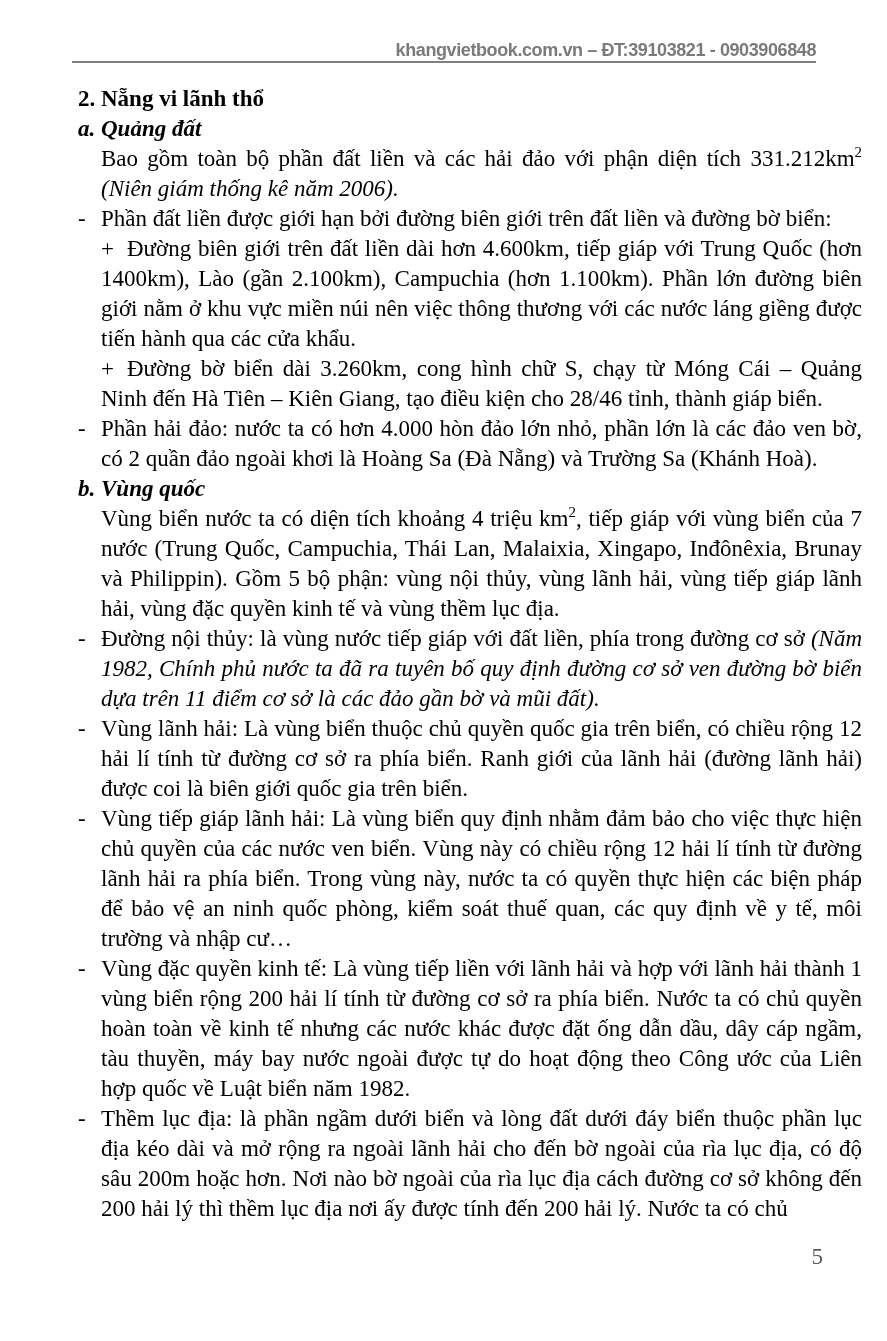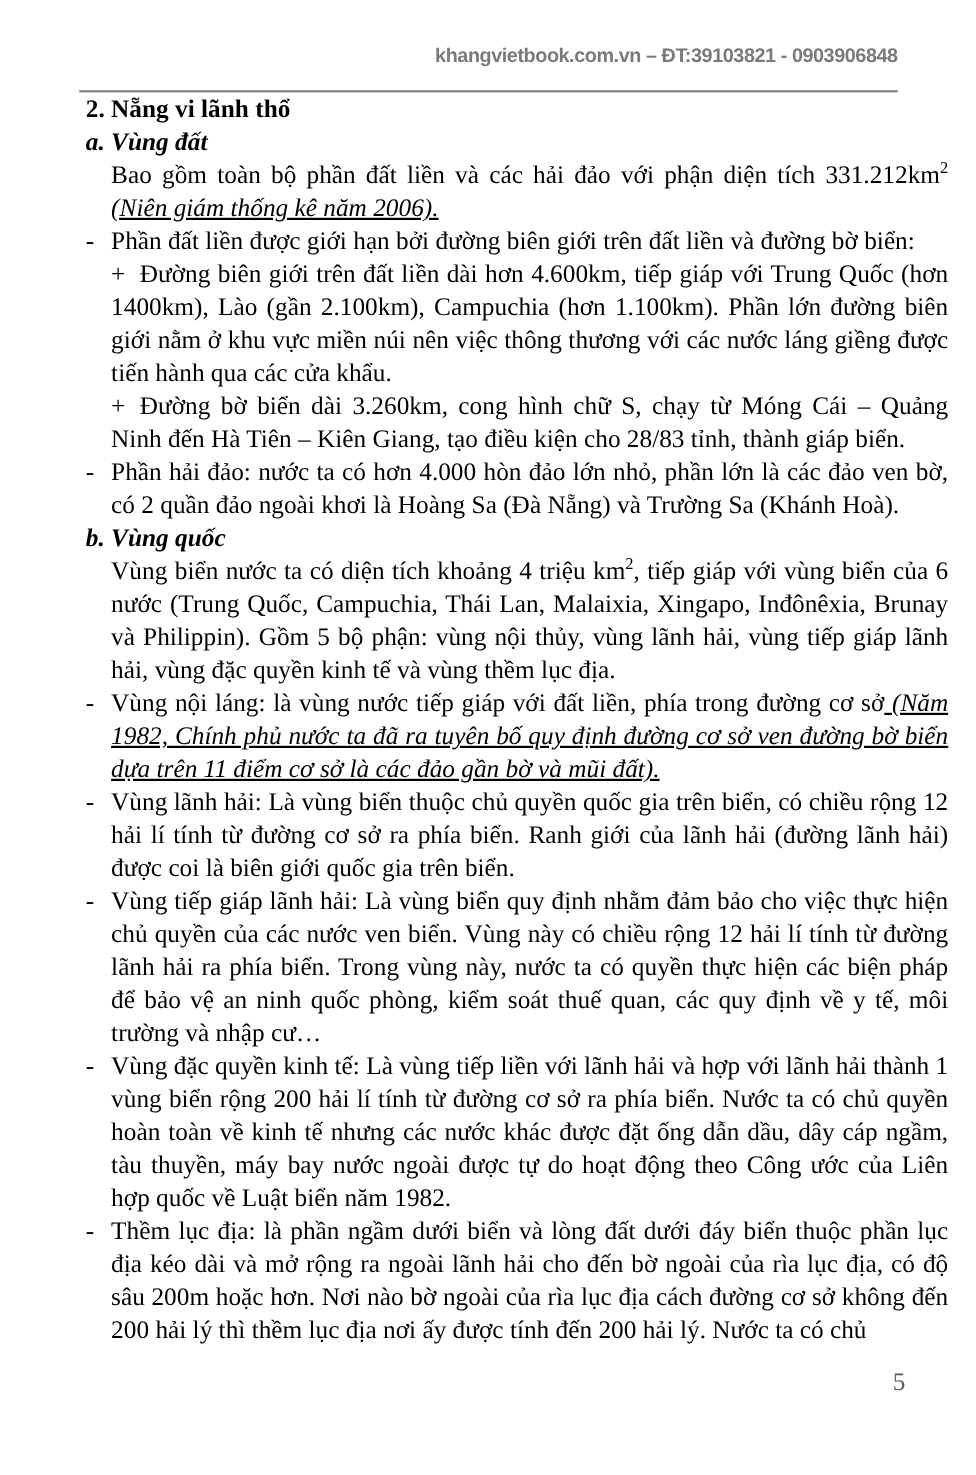--- a/index.html
+++ b/index.html
@@ -17,21 +17,21 @@
     position: absolute;
     top: 40px;
     left: 72px;
     width: 744px;
     text-align: right;
     font-family: "Liberation Sans", sans-serif;
     font-weight: bold;
     font-size: 18px;
     letter-spacing: -0.4px;
     color: #7a7a7a;
-    padding-bottom: 21px;
+    padding-bottom: 0;
     border-bottom: 2px solid #808080;
   }
   
   .body {
     position: absolute;
     top: 84px;
     left: 78px;
     width: 784px;
     font-size: 23px;
     line-height: 30px;
@@ -40,21 +40,21 @@
   .item { position: relative; padding-left: 23px; }
   .item > .marker {
     position: absolute;
     left: 0;
     top: 0;
     width: 23px;
     text-align: left;
   }
   .bold { font-weight: bold; }
   .bi { font-weight: bold; font-style: italic; }
-  .italic { font-style: italic; text-decoration: underline; }
+  .italic { font-style: italic; }
   .plus { margin-right: 13px; }
   sup { font-size: 0.65em; line-height: 0; }
   .page-number {
     position: absolute;
     top: 1244px;
     right: 64px;
     font-size: 23px;
     color: #595959;
   }
 </style>
@@ -70,57 +70,57 @@
   <div class="body">
 
     <div class="item">
       <span class="marker bold">2.</span>
       <span class="bold">Nẵng vi lãnh thổ</span>
     </div>
 
 
     <div class="item">
       <span class="marker bi">a.</span>
-      <span class="bi">Vùng đất</span>
+      <span class="bi">Quảng đất</span>
     </div>
 
     <div class="item">
       <span>Bao gồm toàn bộ phần đất liền và các hải đảo với phận diện tích 331.212km</span><sup>2</sup><span class="italic"> (Niên giám thống kê năm 2006).</span>
     </div>
 
     <div class="item">
       <span class="marker">-</span>
       <span>Phần đất liền được giới hạn bởi đường biên giới trên đất liền và đường bờ biển:</span>
     </div>
 
     <div class="item">
       <span class="plus">+</span><span>Đường biên giới trên đất liền dài hơn 4.600km, tiếp giáp với Trung Quốc (hơn 1400km), Lào (gần 2.100km), Campuchia (hơn 1.100km). Phần lớn đường biên giới nằm ở khu vực miền núi nên việc thông thương với các nước láng giềng được tiến hành qua các cửa khẩu.</span>
     </div>
 
     <div class="item">
-      <span class="plus">+</span><span>Đường bờ biển dài 3.260km, cong hình chữ S, chạy từ Móng Cái – Quảng Ninh đến Hà Tiên – Kiên Giang, tạo điều kiện cho 28/83 tỉnh, thành giáp biển.</span>
+      <span class="plus">+</span><span>Đường bờ biển dài 3.260km, cong hình chữ S, chạy từ Móng Cái – Quảng Ninh đến Hà Tiên – Kiên Giang, tạo điều kiện cho 28/46 tỉnh, thành giáp biển.</span>
     </div>
 
     <div class="item">
       <span class="marker">-</span>
       <span>Phần hải đảo: nước ta có hơn 4.000 hòn đảo lớn nhỏ, phần lớn là các đảo ven bờ, có 2 quần đảo ngoài khơi là Hoàng Sa (Đà Nẵng) và Trường Sa (Khánh Hoà).</span>
     </div>
 
     <div class="item">
       <span class="marker bi">b.</span>
       <span class="bi">Vùng quốc</span>
     </div>
 
     <div class="item">
-      <span>Vùng biển nước ta có diện tích khoảng 4 triệu km</span><sup>2</sup><span>, tiếp giáp với vùng biển của 6 nước (Trung Quốc, Campuchia, Thái Lan, Malaixia, Xingapo, Inđônêxia, Brunay và Philippin). Gồm 5 bộ phận: vùng nội thủy, vùng lãnh hải, vùng tiếp giáp lãnh hải, vùng đặc quyền kinh tế và vùng thềm lục địa.</span>
+      <span>Vùng biển nước ta có diện tích khoảng 4 triệu km</span><sup>2</sup><span>, tiếp giáp với vùng biển của 7 nước (Trung Quốc, Campuchia, Thái Lan, Malaixia, Xingapo, Inđônêxia, Brunay và Philippin). Gồm 5 bộ phận: vùng nội thủy, vùng lãnh hải, vùng tiếp giáp lãnh hải, vùng đặc quyền kinh tế và vùng thềm lục địa.</span>
     </div>
 
     <div class="item">
       <span class="marker">-</span>
-      <span>Vùng nội láng: là vùng nước tiếp giáp với đất liền, phía trong đường cơ sở</span><span class="italic"> (Năm 1982, Chính phủ nước ta đã ra tuyên bố quy định đường cơ sở ven đường bờ biển dựa trên 11 điểm cơ sở là các đảo gần bờ và mũi đất).</span>
+      <span>Đường nội thủy: là vùng nước tiếp giáp với đất liền, phía trong đường cơ sở</span><span class="italic"> (Năm 1982, Chính phủ nước ta đã ra tuyên bố quy định đường cơ sở ven đường bờ biển dựa trên 11 điểm cơ sở là các đảo gần bờ và mũi đất).</span>
     </div>
 
     <div class="item">
       <span class="marker">-</span>
       <span>Vùng lãnh hải: Là vùng biển thuộc chủ quyền quốc gia trên biển, có chiều rộng 12 hải lí tính từ đường cơ sở ra phía biển. Ranh giới của lãnh hải (đường lãnh hải) được coi là biên giới quốc gia trên biển.</span>
     </div>
 
     <div class="item">
       <span class="marker">-</span>
       <span>Vùng tiếp giáp lãnh hải: Là vùng biển quy định nhằm đảm bảo cho việc thực hiện chủ quyền của các nước ven biển. Vùng này có chiều rộng 12 hải lí tính từ đường lãnh hải ra phía biển. Trong vùng này, nước ta có quyền thực hiện các biện pháp để bảo vệ an ninh quốc phòng, kiểm soát thuế quan, các quy định về y tế, môi trường và nhập cư…</span>

